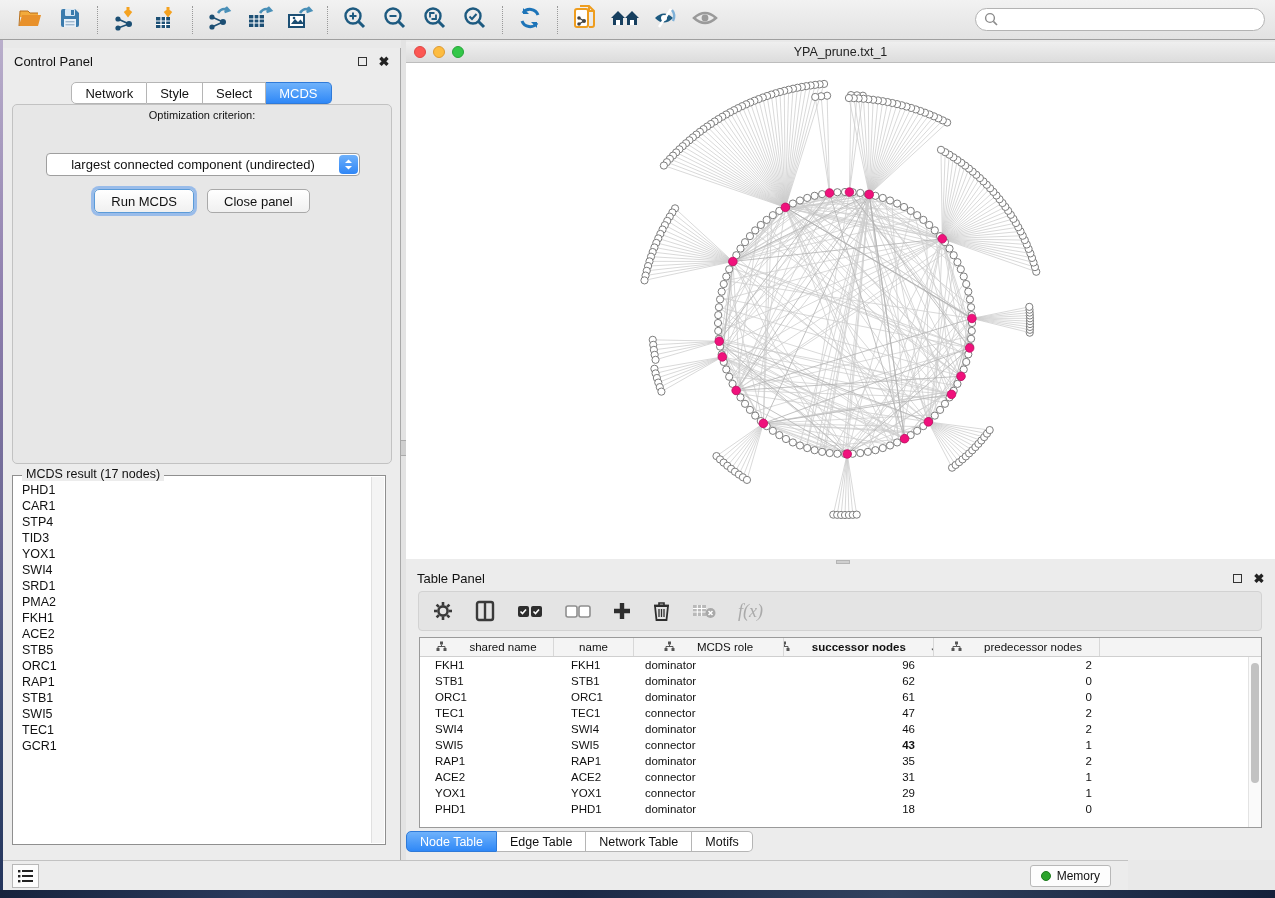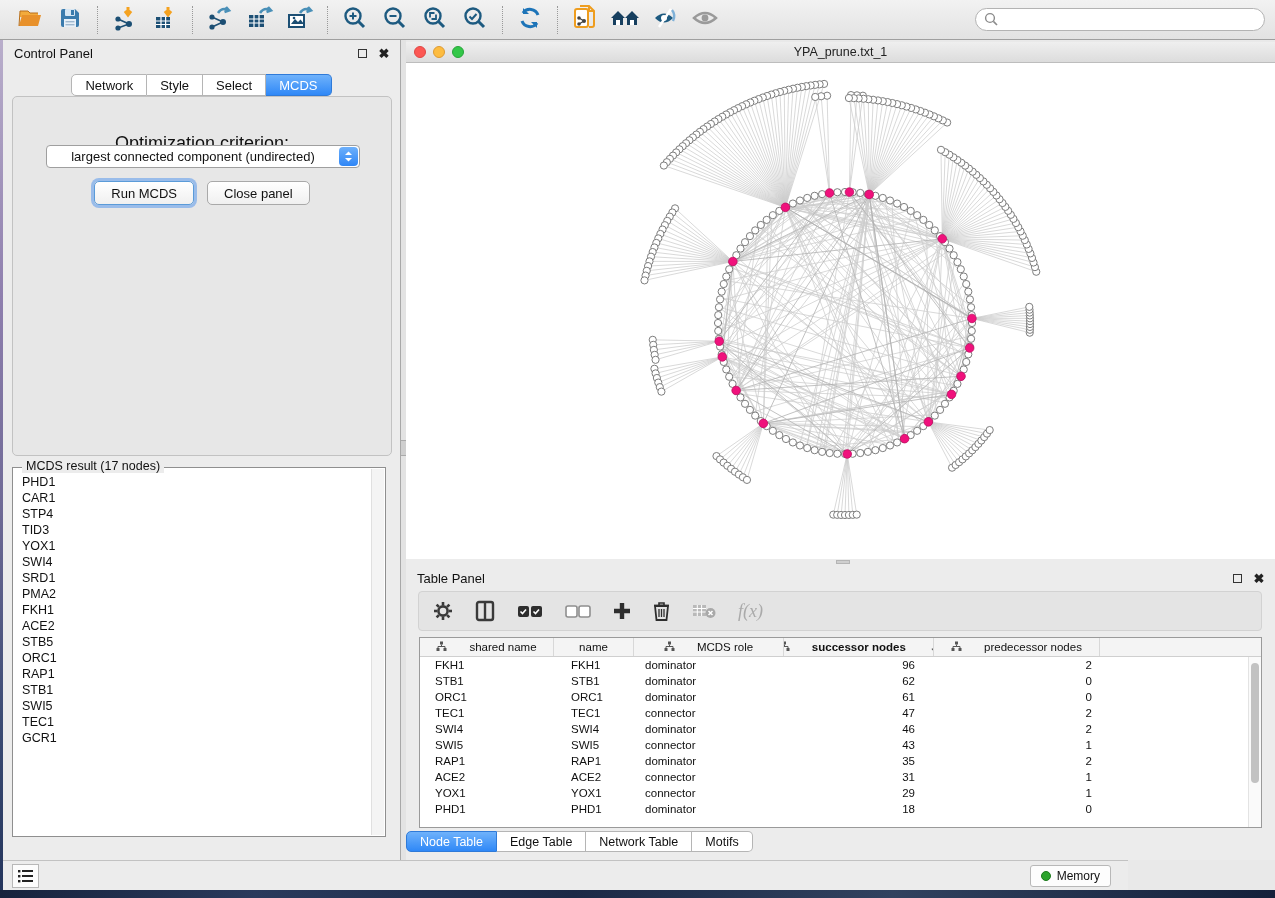--- a/index.html
+++ b/index.html
@@ -17,40 +17,40 @@
     background:linear-gradient(#f2f2f2,#e2e2e2); border-bottom:1px solid #9f9f9f;
     display:flex; align-items:center; padding:0 10px; }
   .tbtn { width:40px; height:34px; display:flex; align-items:center; justify-content:center; border-radius:4px; }
   .sep { width:0; height:28px; border-left:1px dotted #999; margin:0 7px; }
   .search-box { margin-left:auto; width:290px; height:23px; background:#fff; border:1px solid #b3b3b3;
     border-radius:12px; display:flex; align-items:center; padding:0 8px; }
   .search-box svg { flex:0 0 auto; }
   .search-box input { border:none; outline:none; flex:1; font-size:12px; margin-left:5px; background:transparent; }
 
   
-  .control-panel { position:absolute; left:3px; top:40px; width:398px; height:820px;
+  .control-panel { position:absolute; left:3px; top:48px; width:398px; height:820px;
     background:#ececec; border-right:1px solid #a8a8a8; }
   .panel-head { height:26px; display:flex; align-items:center; padding:0 8px 0 11px; }
   .panel-title { font-size:13px; color:#111; }
   .panel-head .spacer { flex:1; }
   .win-ico { width:16px; height:16px; display:flex; align-items:center; justify-content:center; margin-left:6px;
     font-size:12px; color:#222; }
   .float-sq { width:9px; height:9px; border:1.5px solid #333; }
   .close-x { font-weight:bold; font-size:13px; }
 
   .cp-tabs { position:absolute; left:0; top:34px; width:100%; display:flex; justify-content:center; }
   .cp-tab { font-size:13px; padding:3px 13px; background:#fff; border:1px solid #b5b5b5; border-left:none;
     color:#111; height:22px; display:flex; align-items:center; }
   .cp-tab:first-child { border-left:1px solid #b5b5b5; border-radius:5px 0 0 5px; }
   .cp-tab:last-child { border-radius:0 5px 5px 0; }
   .cp-tab.active { background:linear-gradient(#6fb2fb,#2f88f7); border-color:#2f7ad8; color:#fff; }
 
   .cp-card { position:absolute; left:9px; top:56px; width:380px; height:360px;
     background:#e7e7e7; border:1px solid #c2c2c2; border-radius:5px; }
-  .opt-label { text-align:center; margin-top:36px; font-size:18px; color:#111; }
+  .opt-label { text-align:center; margin-top:4px; font-size:11px; color:#111; }
   .opt-select { position:absolute; left:33px; top:48px; width:314px; height:23px; background:#fff;
     border:1px solid #9f9f9f; border-radius:4px; display:flex; align-items:center; font-size:13px; color:#111; }
   .opt-select .val { flex:1; text-align:center; }
   .stepper { width:19px; height:19px; margin-right:1px; border-radius:4px;
     background:linear-gradient(#6db0fb,#2f86f6); display:flex; flex-direction:column; align-items:center; justify-content:center; }
   .stepper svg { display:block; }
   .btn-row { position:absolute; left:0; top:84px; width:100%; display:flex; justify-content:center; gap:13px; }
   .btn { font-size:13px; color:#111; background:linear-gradient(#ffffff,#f0f0f0); border:1px solid #a9a9a9;
     border-radius:5px; padding:3px 16px; height:24px; }
   .btn.focused { box-shadow:0 0 0 3px rgba(110,165,235,.65); border-color:#5b9bd8; }
@@ -1202,21 +1202,21 @@
           <div class="td l" style="width: 134px; padding-left: 15px;">SWI4</div>
           <div class="td l" style="width: 80px; padding-left: 17px;">SWI4</div>
           <div class="td l" style="width: 150px; padding-left: 11px;">dominator</div>
           <div class="td r" style="width: 150px; padding-right: 19px;">46</div>
           <div class="td r" style="width: 166px; padding-right: 8px;">2</div>
         </div>
         <div class="tr">
           <div class="td l" style="width: 134px; padding-left: 15px;">SWI5</div>
           <div class="td l" style="width: 80px; padding-left: 17px;">SWI5</div>
           <div class="td l" style="width: 150px; padding-left: 11px;">connector</div>
-          <div class="td r" style="width: 150px; padding-right: 19px;">43</div>
+          <div class="td r" style="width: 150px; padding-right: 19px; font-weight: bold;">43</div>
           <div class="td r" style="width: 166px; padding-right: 8px;">1</div>
         </div>
         <div class="tr">
           <div class="td l" style="width: 134px; padding-left: 15px;">RAP1</div>
           <div class="td l" style="width: 80px; padding-left: 17px;">RAP1</div>
           <div class="td l" style="width: 150px; padding-left: 11px;">dominator</div>
           <div class="td r" style="width: 150px; padding-right: 19px;">35</div>
           <div class="td r" style="width: 166px; padding-right: 8px;">2</div>
         </div>
         <div class="tr">

